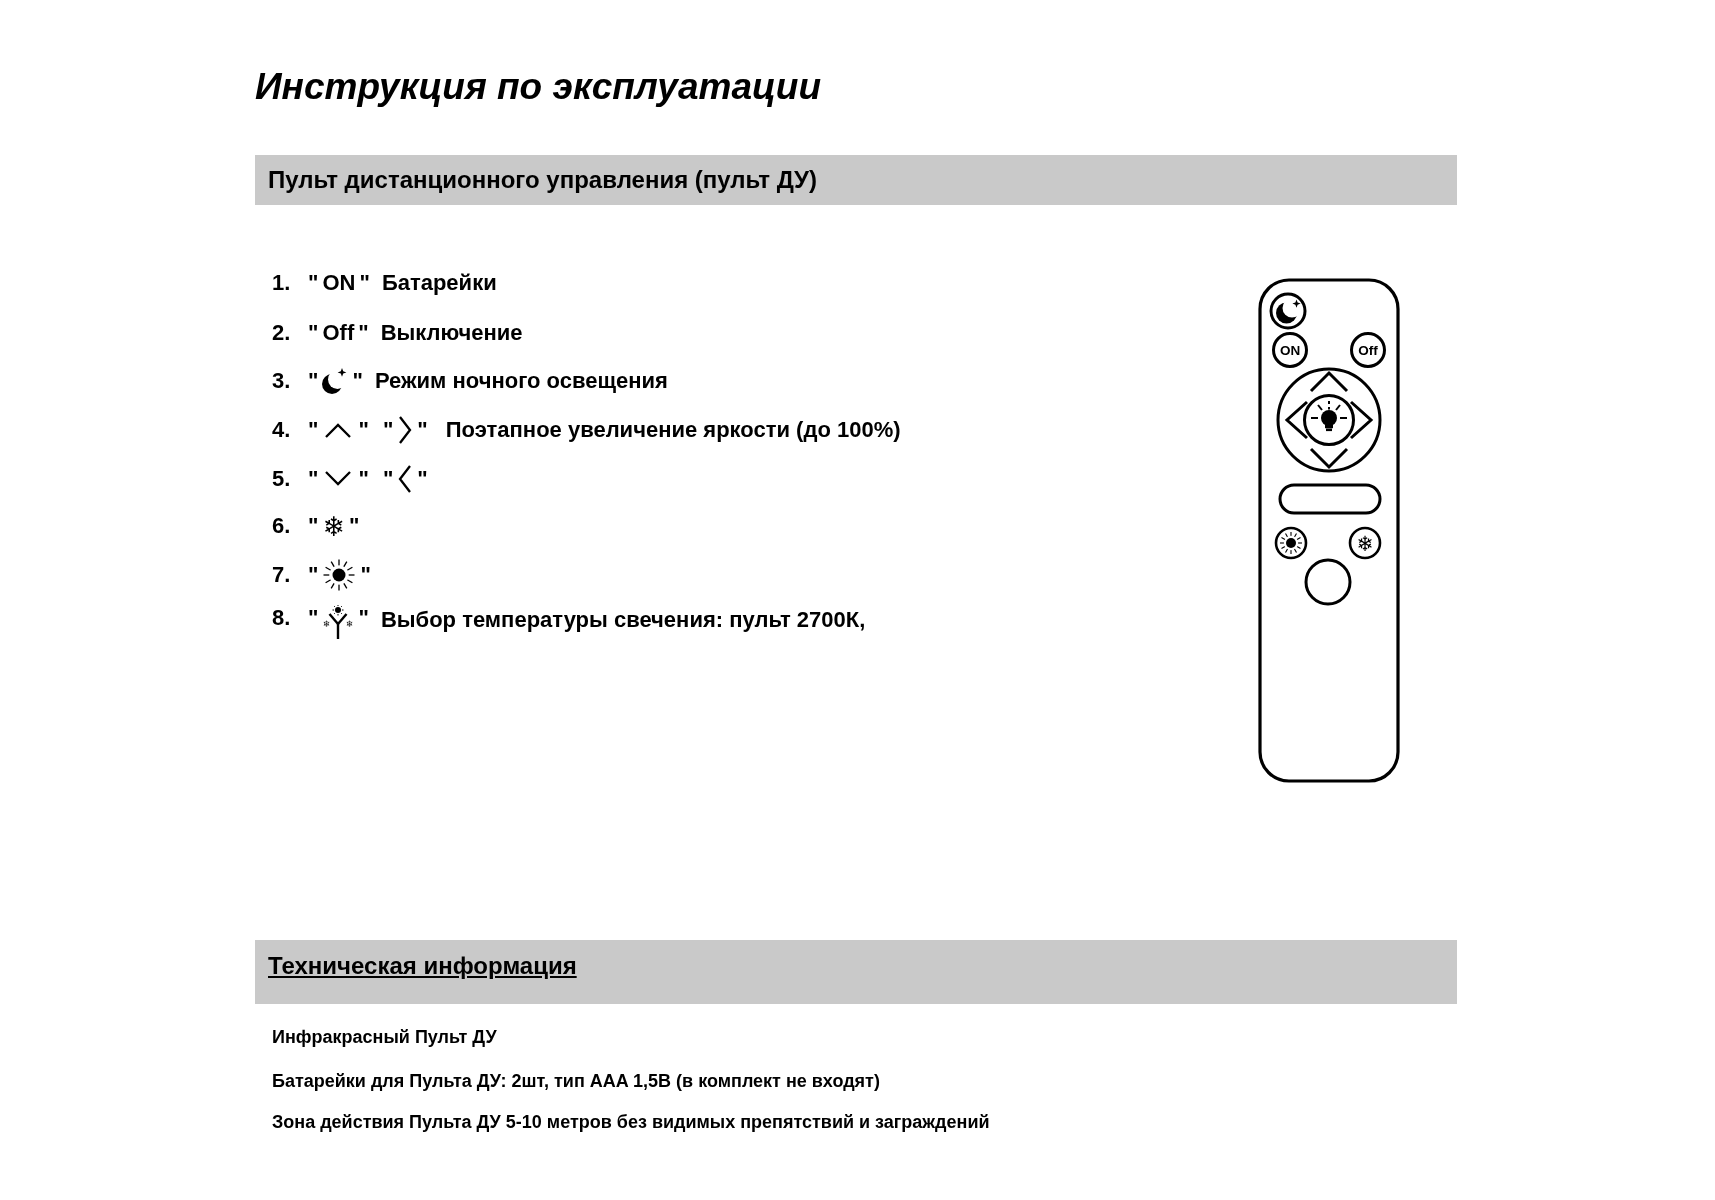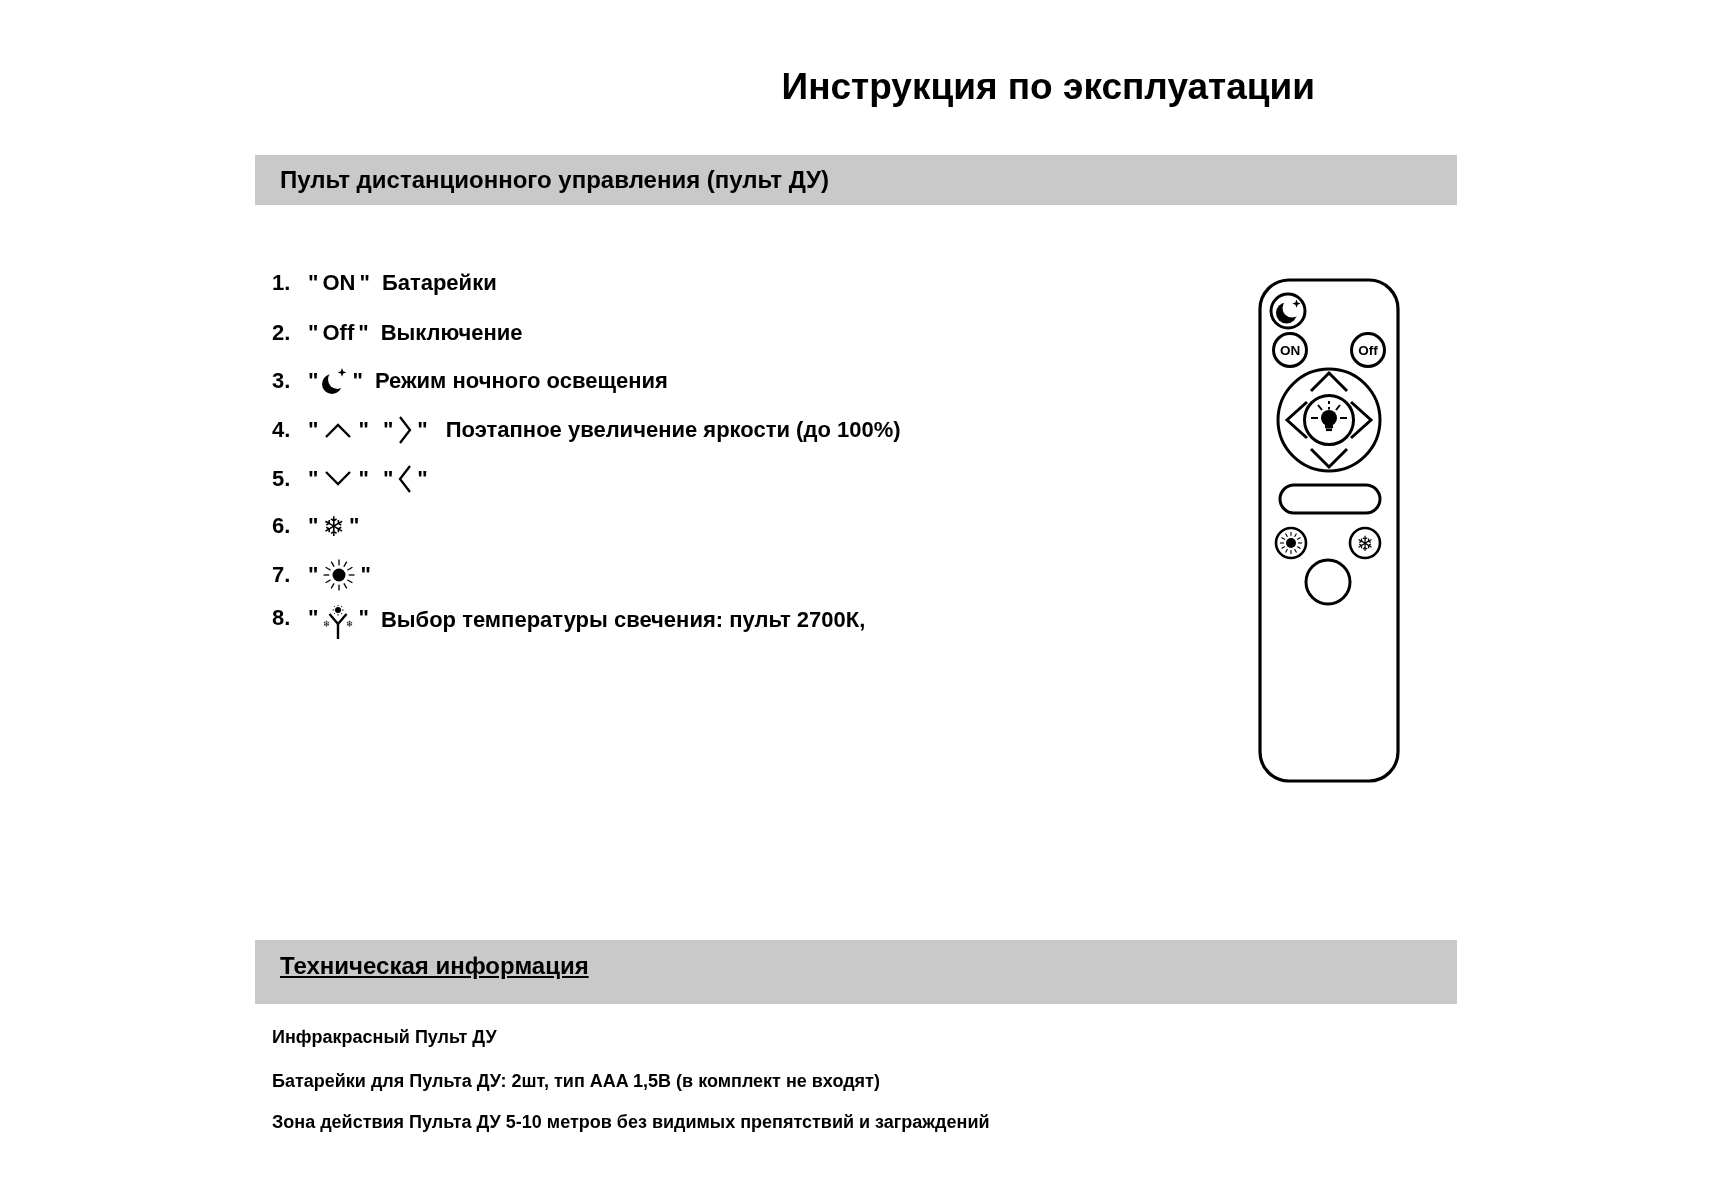--- a/index.html
+++ b/index.html
@@ -2,26 +2,26 @@
 <html><head>
 <meta charset="utf-8">
 <style>
   html,body{margin:0;padding:0;}
   body{
     width:1715px;height:1200px;position:relative;background:#ffffff;
     font-family:"Liberation Sans",sans-serif;color:#000;overflow:hidden;
   }
   .abs{position:absolute;}
   .page-title{
-    left:255px;top:66px;width:1060px;text-align:right;
-    font-size:37px;font-weight:bold;letter-spacing:0px;
+    left:255px;top:66px;width:1060px;text-align:left;
+    font-size:37px;font-weight:bold;letter-spacing:0px;font-style:italic;
   }
   .bar{
     left:255px;width:1202px;background:#c9c9c9;
-    font-size:24px;font-weight:bold;padding-left:25px;box-sizing:border-box;
+    font-size:24px;font-weight:bold;padding-left:13px;box-sizing:border-box;
     white-space:nowrap;
   }
   .bar1{top:155px;height:50px;line-height:50px;}
   .bar2{top:940px;height:64px;line-height:52px;text-decoration:underline;}
   .li{
     position:absolute;left:272px;height:34px;display:flex;align-items:center;
     font-size:22px;font-weight:bold;white-space:nowrap;
   }
   .li .num{width:32px;flex:0 0 auto;}
   .q{margin:0 4px;}

